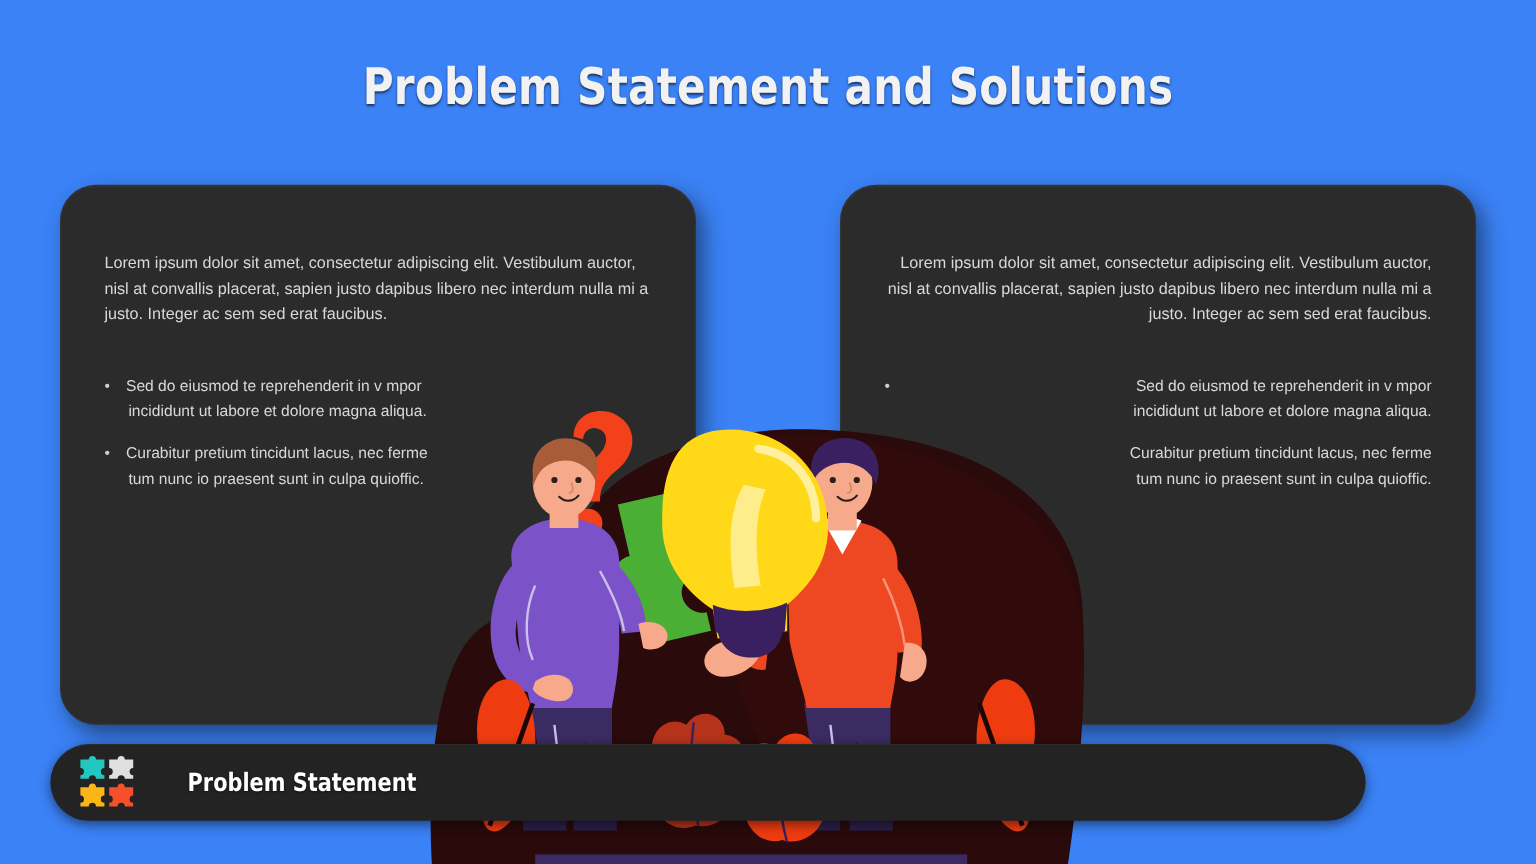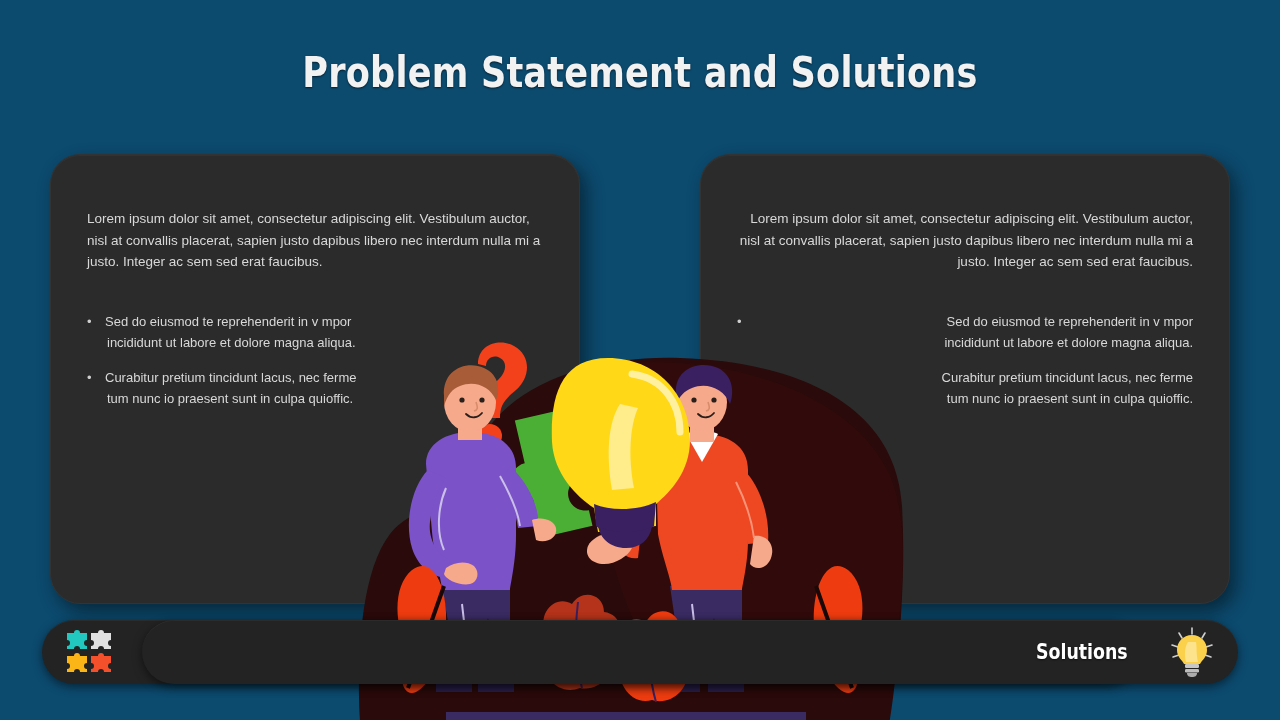--- a/index.html
+++ b/index.html
@@ -5,21 +5,21 @@
   * { margin:0; padding:0; box-sizing:border-box; }
   html, body {
     width:1280px; height:720px;
     background:#262626;
     font-family:"Liberation Sans", sans-serif;
     overflow:hidden;
   }
   .slide {
     position:relative;
     width:1280px; height:720px;
-    background:#0c4a6e;
+    background:#3b82f6;
   }
 
   
   .slide-title {
     position:absolute;
     top:48px; left:0; width:1280px;
     text-align:center;
     font-family:"DejaVu Sans Condensed","Liberation Sans Narrow","Liberation Sans",sans-serif;
     font-weight:bold;
     font-size:42px;
@@ -263,35 +263,14 @@
           <path d="M4 6 h7 a3 3 0 0 1 6 0 h7 v7 a3 3 0 0 0 0 6 v3 h-7 a3 3 0 0 0-6 0 h-7 v-3 a3 3 0 0 0 0-6 z" fill="#22C8C0"></path>
           <path d="M28 6 h7 a3 3 0 0 1 6 0 h7 v7 a3 3 0 0 0 0 6 v3 h-7 a3 3 0 0 0-6 0 h-7 v-3 a3 3 0 0 0 0-6 z" fill="#E0E0E0"></path>
           <path d="M4 29 h7 a3 3 0 0 1 6 0 h7 v7 a3 3 0 0 0 0 6 v3 h-7 a3 3 0 0 0-6 0 h-7 v-3 a3 3 0 0 0 0-6 z" fill="#FBB516"></path>
           <path d="M28 29 h7 a3 3 0 0 1 6 0 h7 v7 a3 3 0 0 0 0 6 v3 h-7 a3 3 0 0 0-6 0 h-7 v-3 a3 3 0 0 0 0-6 z" fill="#F4502B"></path>
         </g>
       </svg>
     </span>
     <span class="pill-label">Problem Statement</span>
   </div>
 
-  <div class="pill right-pill">
-    <span class="pill-label">Solutions</span>
-    <span class="icon-box">
-      <svg width="56" height="56" viewBox="0 0 56 56" xmlns="http://www.w3.org/2000/svg">
-        <g stroke="#CFCFCF" stroke-width="1.6" stroke-linecap="round">
-          <line x1="28" y1="4" x2="28" y2="10"></line>
-          <line x1="15" y1="9" x2="18" y2="14"></line>
-          <line x1="41" y1="9" x2="38" y2="14"></line>
-          <line x1="8" y1="21" x2="14" y2="23"></line>
-          <line x1="48" y1="21" x2="42" y2="23"></line>
-          <line x1="9" y1="33" x2="15" y2="31"></line>
-          <line x1="47" y1="33" x2="41" y2="31"></line>
-        </g>
-        <path d="M28 11 C 37 11, 43 18, 43 26 C 43 33, 38 36, 36 40 L 20 40 C 18 36, 13 33, 13 26 C 13 18, 19 11, 28 11 Z" fill="#FBD14B"></path>
-        <path d="M24 18 C 21 22, 20 30, 22 38 L 34 38 C 32 30, 33 22, 32 18 Z" fill="#FDE38C"></path>
-        <rect x="21" y="40" width="14" height="4" rx="1.2" fill="#C8C8C8"></rect>
-        <rect x="21" y="45" width="14" height="3.4" rx="1.2" fill="#BDBDBD"></rect>
-        <path d="M23 49 h10 c0 3 -2 4 -5 4 s-5 -1 -5 -4 z" fill="#ABABAB"></path>
-      </svg>
-    </span>
-  </div>
 
 </div>
 
 </body></html>

